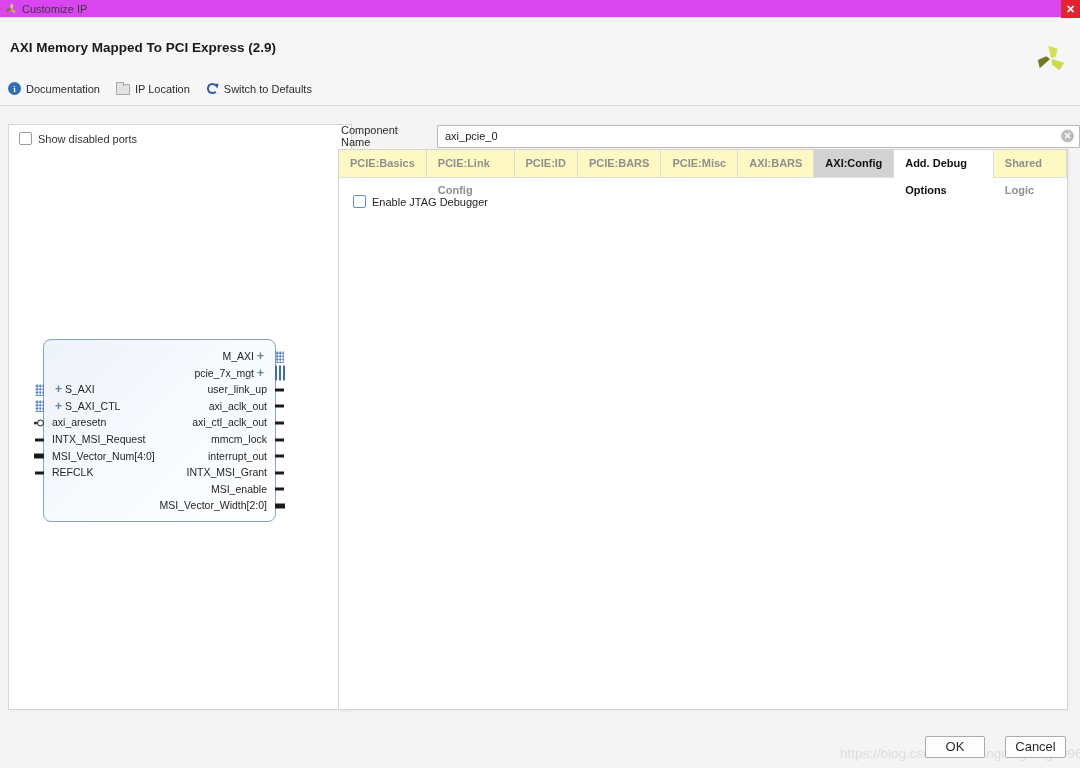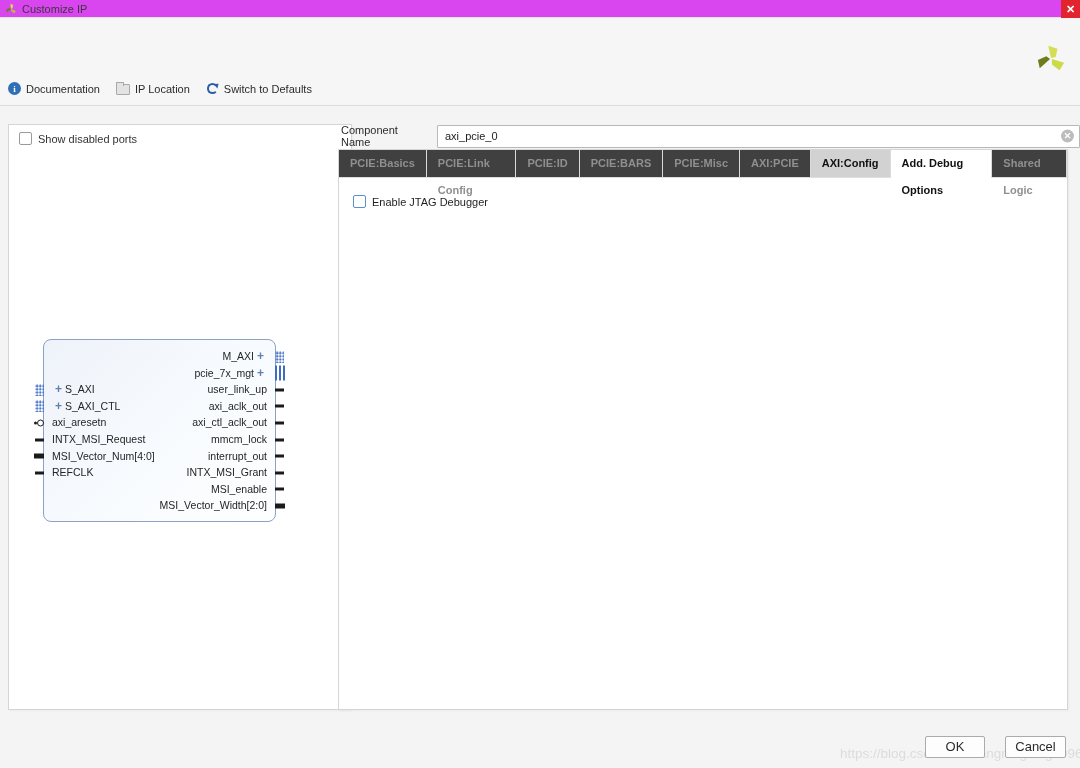--- a/index.html
+++ b/index.html
@@ -48,21 +48,21 @@
   .m-bus-dotted { width:9px; height:12px; background-image:radial-gradient(circle, #4d79c7 1.1px, transparent 1.4px); background-size:3.2px 3.2px; background-position:0.5px 0.5px; }
   .m-bus-striped { width:11px; height:15px; background:repeating-linear-gradient(to right, #3f6bc0 0 2px, transparent 2px 4px); }
 
   
   .comp-row { position:absolute; left:341px; top:124px; display:flex; align-items:center; }
   .comp-label { color:#2b2b2b; margin-right:7px; }
   .comp-field { position:relative; width:645px; height:23px; background:#fff; border:1px solid #b9b9b9; border-radius:1px; display:flex; align-items:center; padding:0 24px 0 7px; color:#1c1c1c; }
   .clear-icon { position:absolute; right:5px; top:50%; transform:translateY(-50%); width:13px; height:13px; border-radius:50%; background:#bdbdbd; color:#fff; font-size:9px; line-height:13px; text-align:center; font-weight:bold; }
 
   .right-panel { position:absolute; left:338px; top:149px; width:730px; height:561px; background:#ffffff; border:1px solid #d5d5d5; box-shadow:1px 1px 2px rgba(0,0,0,0.04); }
-  .tabbar { position:relative; height:28px; background:#404040; border-bottom:1px solid #dedede; display:flex; }
+  .tabbar { position:relative; height:28px; background:#fef9c3; border-bottom:1px solid #dedede; display:flex; }
   .tab { padding:0 11px; line-height:27px; font-weight:bold; color:#8f8f8f; border-right:1px solid #dadada; cursor:default; position:relative; }
   .tab.focus { background:#d2d2d2; color:#111; }
   .tab.active { background:#ffffff; color:#111; margin-bottom:-1px; height:28px; }
   .tab-content { padding:17px 14px; }
   .tab-content .cb-row label { color:#1f1f1f; }
 
   
   .watermark { position:absolute; left:840px; top:746px; font-size:13.5px; color:#dcdcdc; white-space:nowrap; z-index:0; }
   .btn { position:absolute; top:736px; height:22px; background:#fdfdfd; border:1px solid #ababab; border-radius:2px; font-family:"Liberation Sans", sans-serif; font-size:13px; color:#2b2b2b; text-align:center; line-height:20px; z-index:1; }
   .btn-ok { left:925px; width:60px; }
@@ -79,20 +79,21 @@
       <polygon points="0,0 -2,-14 6,-11 4,-2" fill="#d3de55"></polygon>
       <polygon points="0,0 13,5 8,12 1,5" fill="#b2c52c"></polygon>
       <polygon points="0,0 -11,9 -13,1 -5,-3" fill="#6f7c1e"></polygon>
     </g>
   </svg>
   <span class="titlebar-title">Customize IP</span>
   <div class="close-btn">✕</div>
 </div>
 
 <div class="header">
+  <div class="header-title">AXI Memory Mapped To PCI Express (2.9)</div>
   <svg class="header-logo" viewBox="0 0 32 32">
     <g transform="translate(16,17)">
       <polygon points="0,-1 -3,-14 7,-11 5,-2" fill="#d3de55"></polygon>
       <polygon points="1,0 14,4 9,12 1,6" fill="#cdda48"></polygon>
       <polygon points="-1,0 -12,10 -14,1 -5,-3" fill="#6f7c1e"></polygon>
     </g>
   </svg>
   <div class="toolbar">
     <div class="toolbar-item">
       <span class="info-icon">i</span>
@@ -142,21 +143,21 @@
   </div>
 </div>
 
 <div class="right-panel">
   <div class="tabbar" id="tabbar">
       <div class="tab">PCIE:Basics</div>
       <div class="tab">PCIE:Link Config</div>
       <div class="tab">PCIE:ID</div>
       <div class="tab">PCIE:BARS</div>
       <div class="tab">PCIE:Misc</div>
-      <div class="tab">AXI:PCIE</div>
+      <div class="tab">AXI:BARS</div>
       <div class="tab focus">AXI:Config</div>
       <div class="tab active">Add. Debug Options</div>
       <div class="tab">Shared Logic</div>
     </div>
   <div class="tab-content">
     <div class="cb-row">
       <span class="checkbox blue"></span>
       <label>Enable JTAG Debugger</label>
     </div>
   </div>

